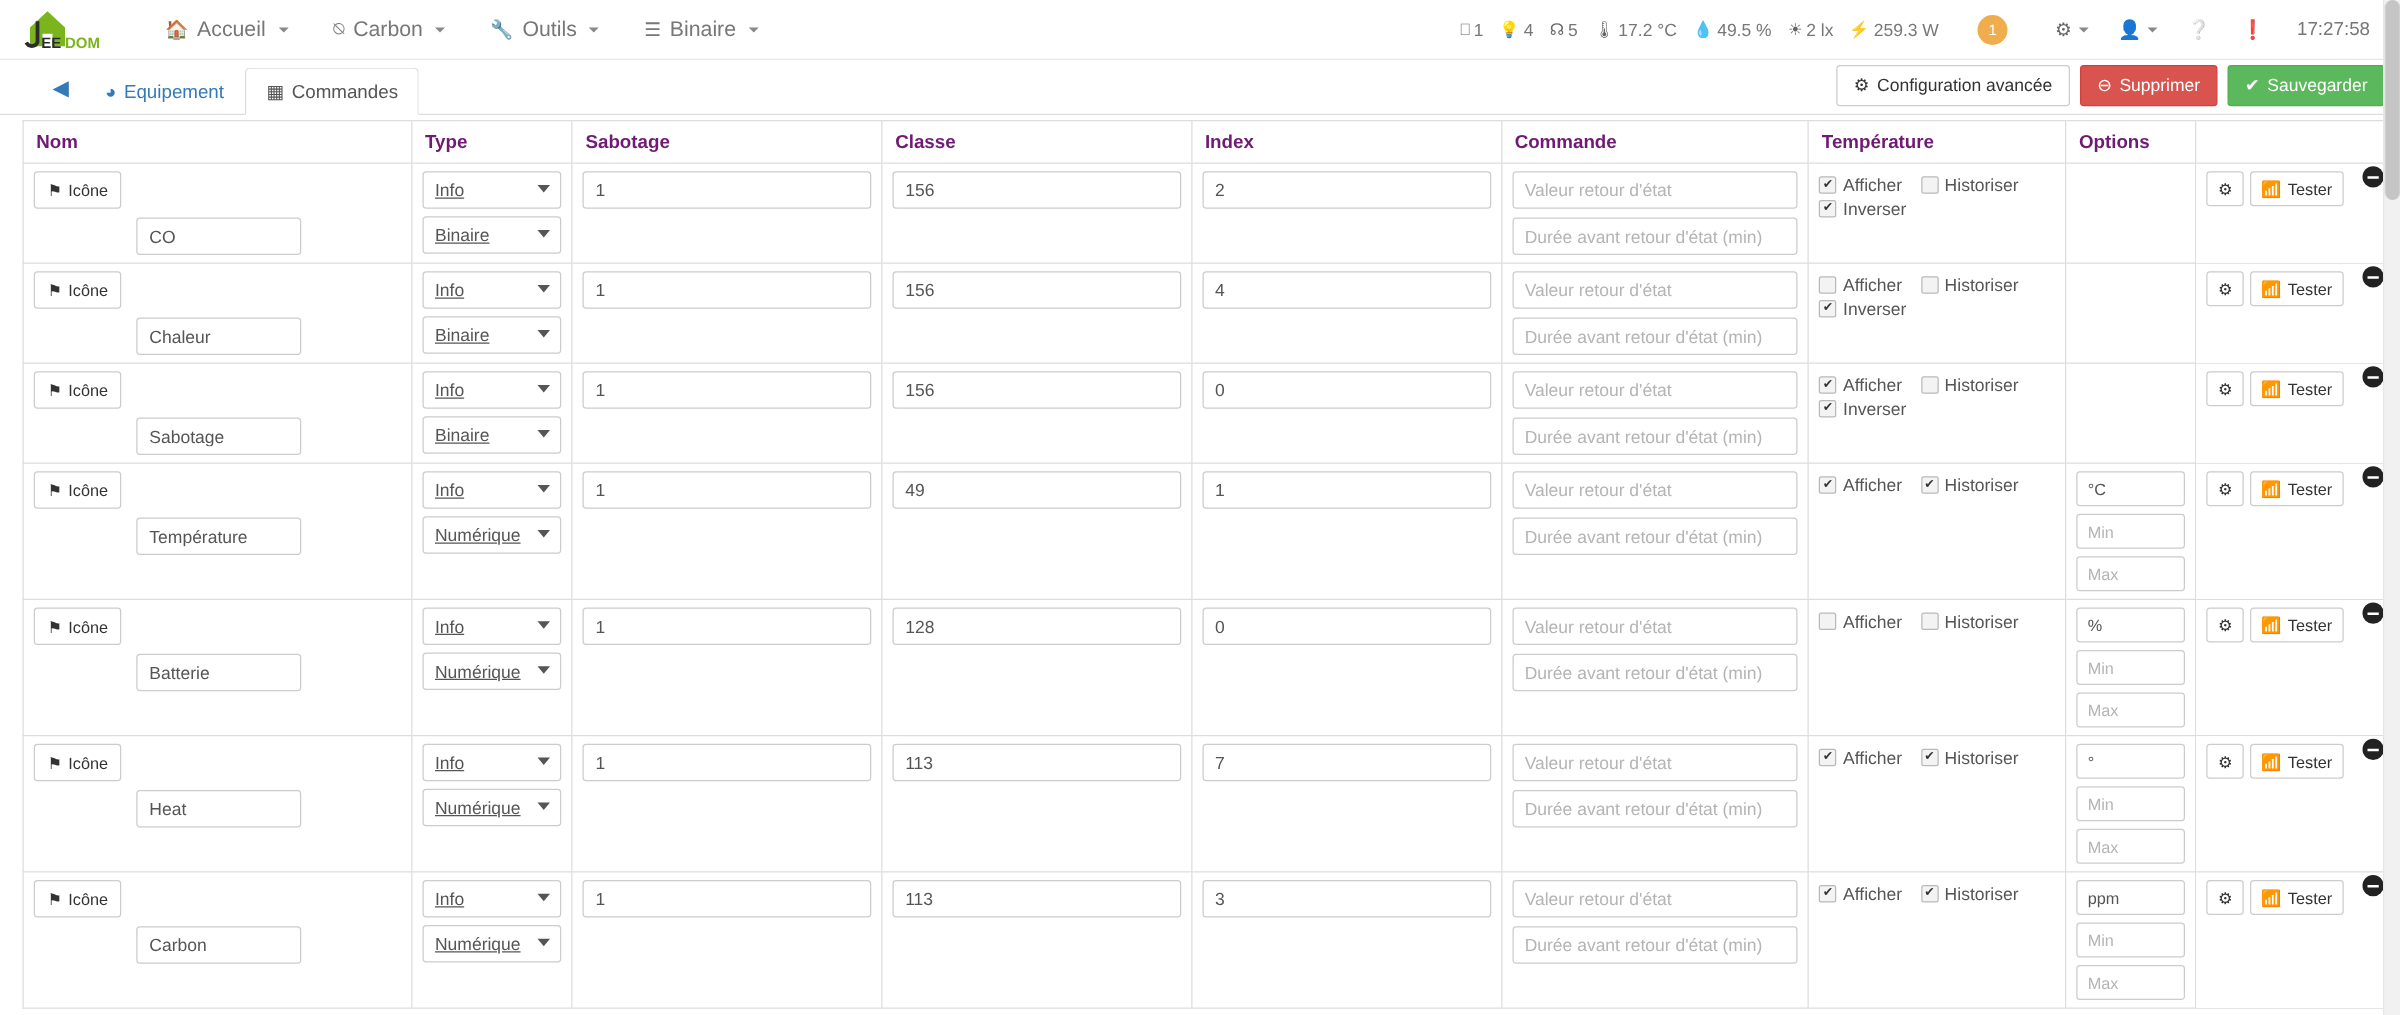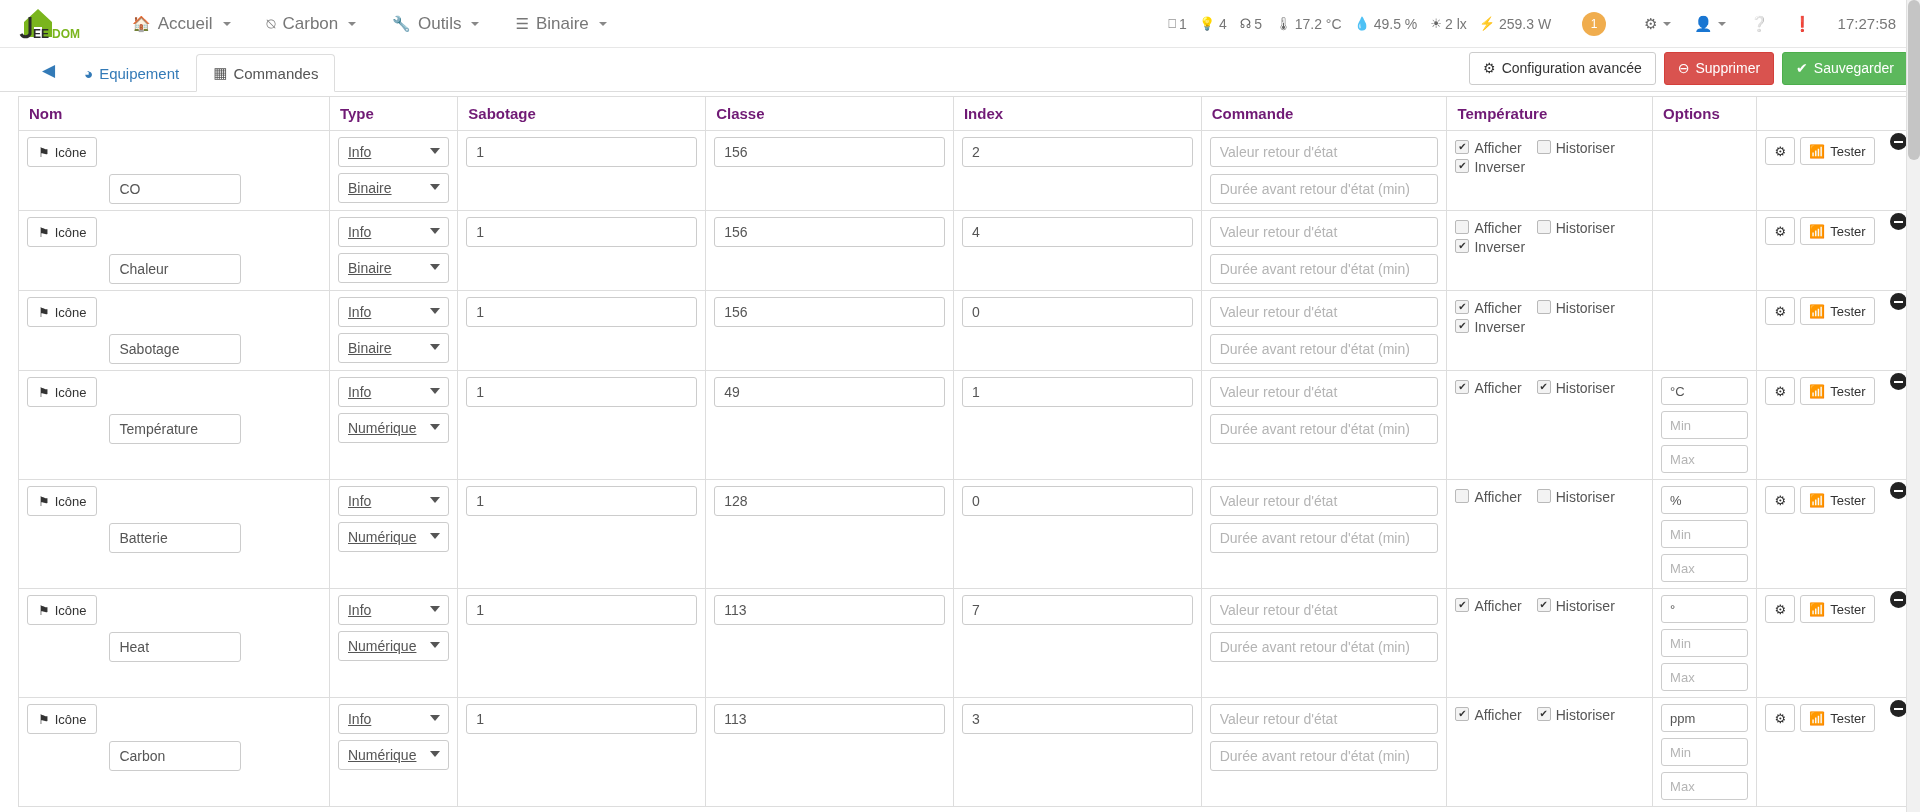--- a/index.html
+++ b/index.html
@@ -225,21 +225,21 @@
     border-left: 5px solid transparent;
     border-right: 5px solid transparent;
     border-top: 6px solid #555;
     pointer-events: none;
   }
   .cmd-stack > .ctrl + .ctrl { margin-top: 7px; }
   .opt-stack > .ctrl + .ctrl { margin-top: 6px; }
 
   .param-cell { padding-top: 9px !important; }
   .chk-line { display: flex; align-items: center; gap: 5px; flex-wrap: wrap; margin-bottom: 3px;}
-  .chk-grp { display: inline-flex; gap: 5px; margin-right: 10px; }
+  .chk-grp { display: inline-flex; align-items: center; gap: 5px; margin-right: 10px; }
   .chk {
     width: 14px; height: 14px;
     border: 1px solid #b9b9b9;
     background: #f3f3f3;
     border-radius: 2px;
     display: inline-flex;
     align-items: center; justify-content: center;
     font-size: 11px;
     color: #333;
     line-height: 1;

